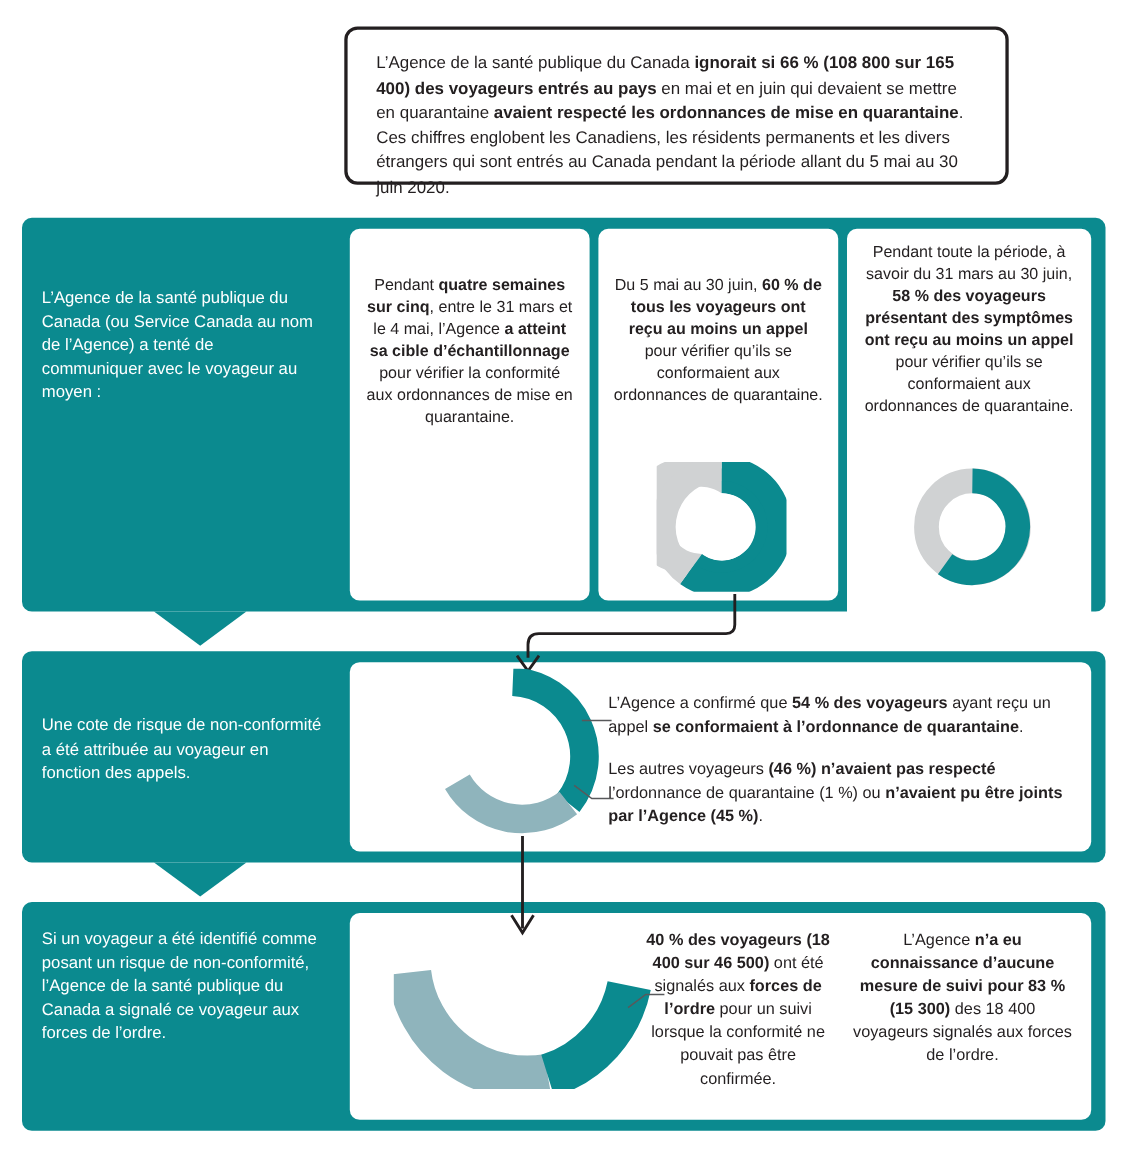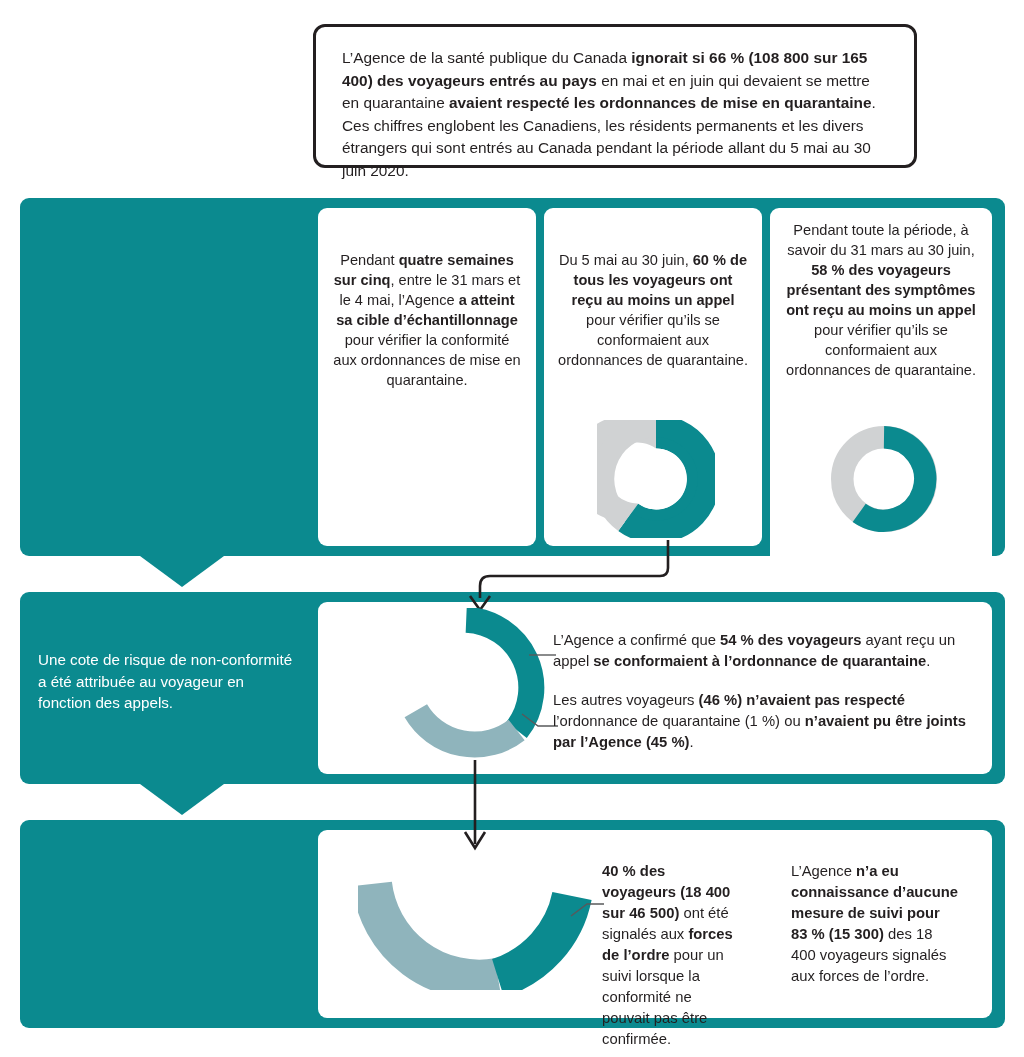--- a/index.html
+++ b/index.html
@@ -161,37 +161,38 @@
     line-height: 21px;
   }
   #report-col-2 {
     position: absolute;
     left: 775px;
     top: 845px;
     width: 200px;
     font-size: 14.8px;
     line-height: 21px;
   }
-  #report-col-1 p, #report-col-2 p { margin: 16px; }
+  #report-col-1 p, #report-col-2 p { margin: 0; text-align: center; }
 
   b, strong { font-weight: bold; }
 </style>
 </head>
 <body>
 
 <div class="stage">
 
   <div id="intro-callout">
     <p><span>L’Agence de la santé publique du Canada </span><b>ignorait si 66 % (108 800 sur 165 400) des voyageurs entrés au pays</b><span> en mai et en juin qui devaient se mettre en quarantaine </span><b>avaient respecté les ordonnances de mise en quarantaine</b><span>. Ces chiffres englobent les Canadiens, les résidents permanents et les divers étrangers qui sont entrés au Canada pendant la période allant du 5 mai au 30 juin 2020.</span></p>
   </div>
 
   <div class="panel" id="panel-contact"></div>
   <div class="chevron" id="chevron-1"></div>
 
   <div class="panel-text" id="contact-text">
+    <p>L’Agence de la santé publique du Canada (ou Service Canada au nom de l’Agence) a tenté de communiquer avec le voyageur au moyen :</p>
   </div>
 
   <div class="card" id="card-sampling">
     <div class="card-copy" id="copy-sampling"><span>Pendant </span><b>quatre semaines sur cinq</b><span>, entre le 31 mars et le 4 mai, l’Agence </span><b>a atteint sa cible d’échantillonnage</b><span> pour vérifier la conformité aux ordonnances de mise en quarantaine.</span></div>
 
     <svg id="calendar-icon" viewBox="0 0 80 92">
       <rect x="19" y="2" width="9" height="20" rx="4.5" fill="none" stroke="#231f20" stroke-width="4"></rect>
       <rect x="52" y="2" width="9" height="20" rx="4.5" fill="none" stroke="#231f20" stroke-width="4"></rect>
       <rect x="6" y="12" width="68" height="76" rx="4" fill="#231f20"></rect>
       <rect x="12" y="32" width="56" height="50" fill="#ffffff"></rect>
@@ -252,20 +253,23 @@
     </g>
   </svg>
 
   <div id="risk-copy">
     <p><span>L’Agence a confirmé que </span><b>54 % des voyageurs</b><span> ayant reçu un appel </span><b>se conformaient à l’ordonnance de quarantaine</b><span>.</span></p>
     <p><span>Les autres voyageurs </span><b>(46 %) n’avaient pas respecté</b><span> l’ordonnance de quarantaine (1 %) ou </span><b>n’avaient pu être joints par l’Agence (45 %)</b><span>.</span></p>
   </div>
 
   <div class="panel" id="panel-report"></div>
 
+  <div class="panel-text" id="report-text">
+    <p>Si un voyageur a été identifié comme posant un risque de non-conformité, l’Agence de la santé publique du Canada a signalé ce voyageur aux forces de l’ordre.</p>
+  </div>
 
   <div class="card" id="card-report"></div>
 
   <svg id="connector-mid" viewBox="0 0 40 98">
     <path d="M 20 0 L 20 84" fill="none" stroke="#231f20" stroke-width="2.6"></path>
     <path d="M 10 72 L 20 88 L 30 72" fill="none" stroke="#231f20" stroke-width="2.6"></path>
   </svg>
 
   <svg class="chartsvg" id="arc-40" viewBox="0 0 246 130">
 

